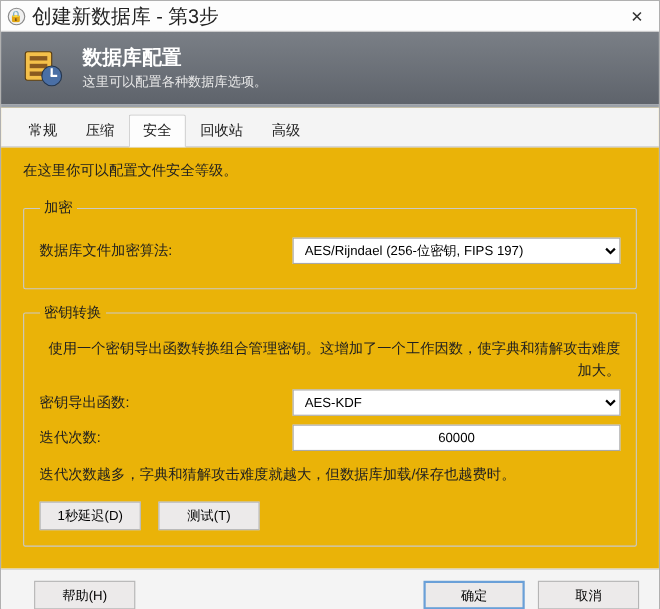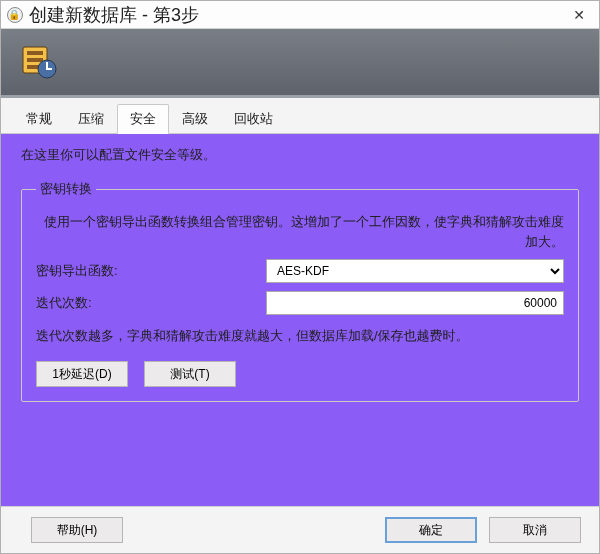--- a/index.html
+++ b/index.html
@@ -46,21 +46,21 @@
 }
 .header .big-icon {
   width: 44px; height: 44px;
   margin-right: 14px;
   position: relative;
 }
 .header h1 { font-size: 18px; font-weight: 600; margin-bottom: 2px; }
 .header .subtitle { font-size: 12px; color: #e8e8e8; }
 .body {
   flex: 1;
-  background: #8b5cf6;
+  background: #eab308;
   padding: 0;
   display: flex;
   flex-direction: column;
 }
 .tabs {
   display: flex;
   background: #f4f4f4;
   border-bottom: 1px solid #c9c9c9;
   padding: 6px 12px 0 12px;
 }
@@ -101,21 +101,21 @@
 .row .control { flex: 1; }
 select, input[type=text] {
   width: 100%;
   height: 24px;
   border: 1px solid #a9a9a9;
   background: #fff;
   font-family: inherit;
   font-size: 12px;
   padding: 2px 6px;
 }
-input[type=text].num { text-align: right; }
+input[type=text].num { text-align: center; }
 .desc { color: #202020; line-height: 1.5; margin: 4px 0 8px 0; text-align: right; }
 .hint { color: #202020; margin-top: 12px; }
 .btnrow {
   display: flex;
   gap: 16px;
   margin-top: 16px;
 }
 button.btn {
   min-width: 92px;
   height: 26px;
@@ -154,34 +154,49 @@
       <svg width="44" height="44" viewBox="0 0 44 44">
         <rect x="6" y="8" width="24" height="26" rx="2" fill="#f4c04a" stroke="#5a3d10" stroke-width="1"></rect>
         <rect x="10" y="12" width="16" height="4" fill="#8a5a20"></rect>
         <rect x="10" y="19" width="16" height="4" fill="#8a5a20"></rect>
         <rect x="10" y="26" width="16" height="4" fill="#8a5a20"></rect>
         <circle cx="30" cy="30" r="9" fill="#4a6fa5" stroke="#24364f" stroke-width="1"></circle>
         <rect x="29" y="23" width="2" height="7" fill="#fff"></rect>
         <rect x="29" y="29" width="6" height="2" fill="#fff"></rect>
       </svg>
     </div>
+    <div>
+      <h1>数据库配置</h1>
+      <div class="subtitle">这里可以配置各种数据库选项。</div>
+    </div>
   </div>
 
   <div class="body">
     <div class="tabs">
       <div class="tab">常规</div>
       <div class="tab">压缩</div>
       <div class="tab active">安全</div>
+      <div class="tab">回收站</div>
       <div class="tab">高级</div>
-      <div class="tab">回收站</div>
     </div>
 
     <div class="content">
       <div class="intro">在这里你可以配置文件安全等级。</div>
 
+      <fieldset>
+        <legend>加密</legend>
+        <div class="row">
+          <div class="label">数据库文件加密算法:</div>
+          <div class="control">
+            <select>
+              <option>AES/Rijndael (256-位密钥, FIPS 197)</option>
+            </select>
+          </div>
+        </div>
+      </fieldset>
 
       <fieldset>
         <legend>密钥转换</legend>
         <div class="desc">使用一个密钥导出函数转换组合管理密钥。这增加了一个工作因数，使字典和猜解攻击难度加大。</div>
         <div class="row">
           <div class="label">密钥导出函数:</div>
           <div class="control">
             <select>
               <option>AES-KDF</option>
             </select>

